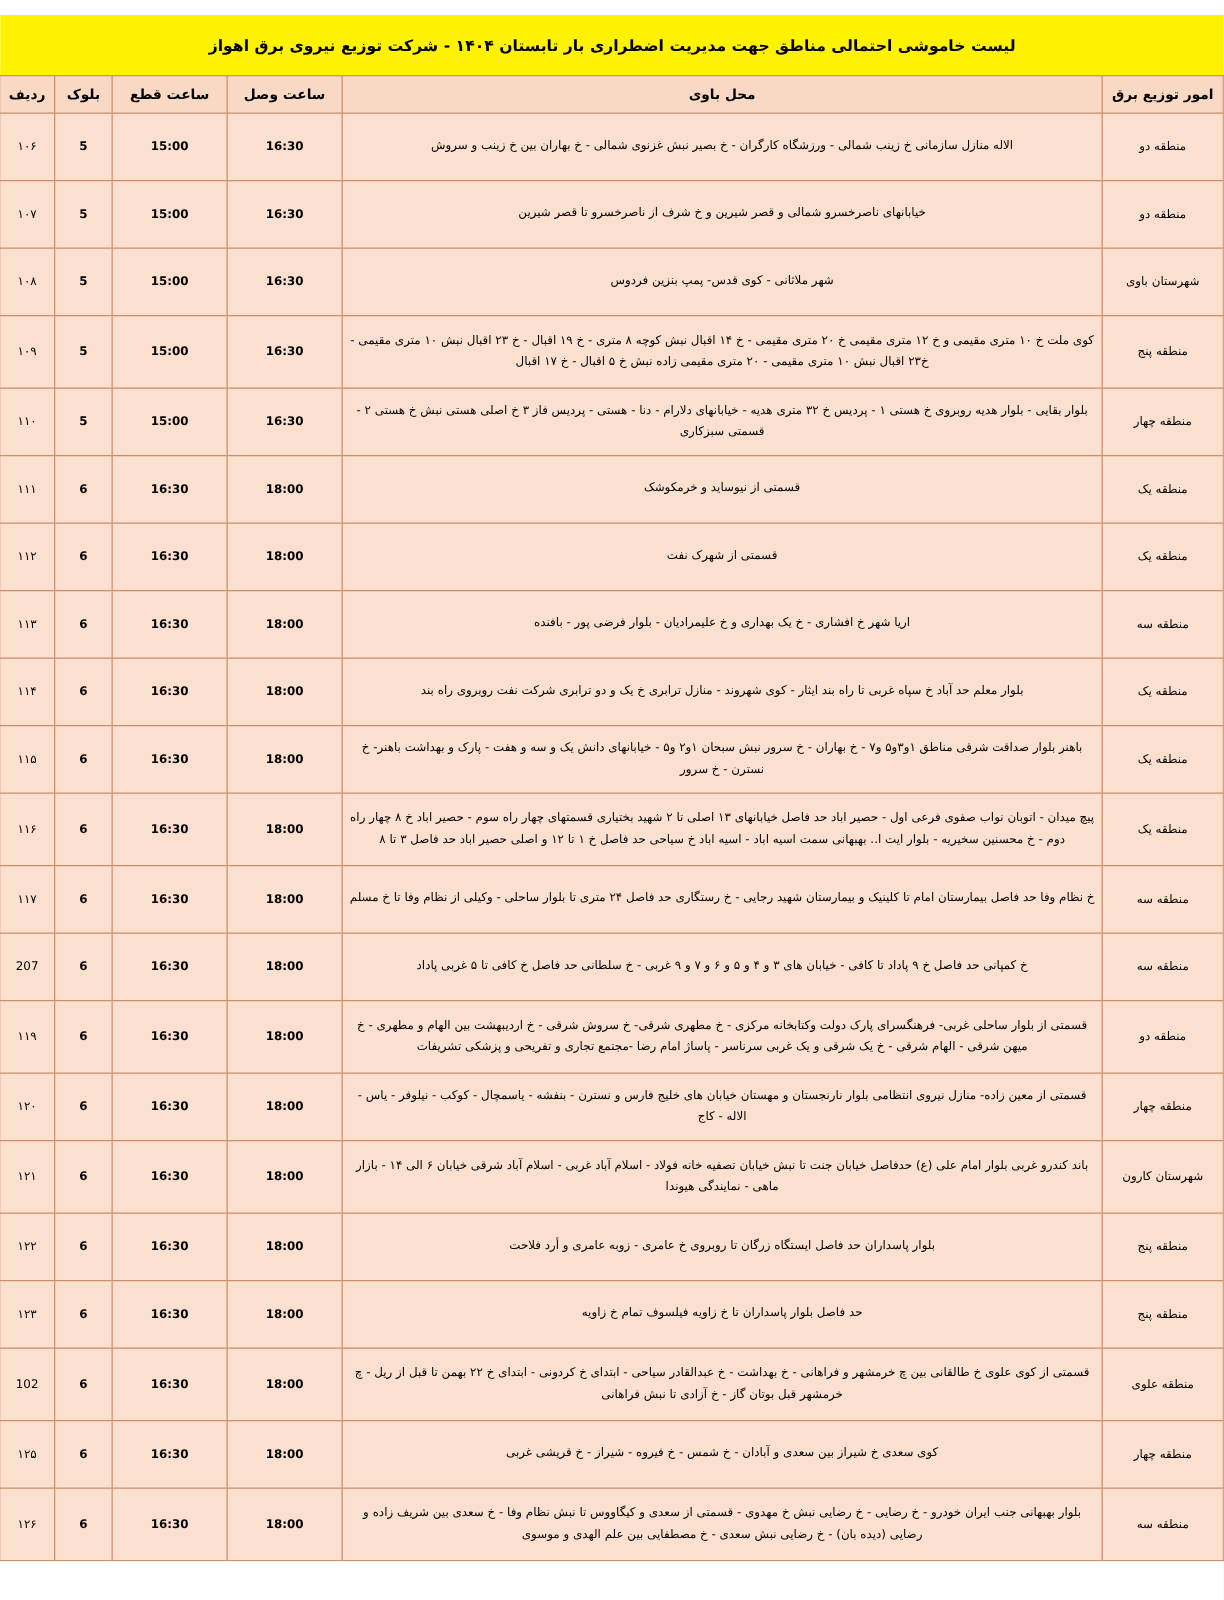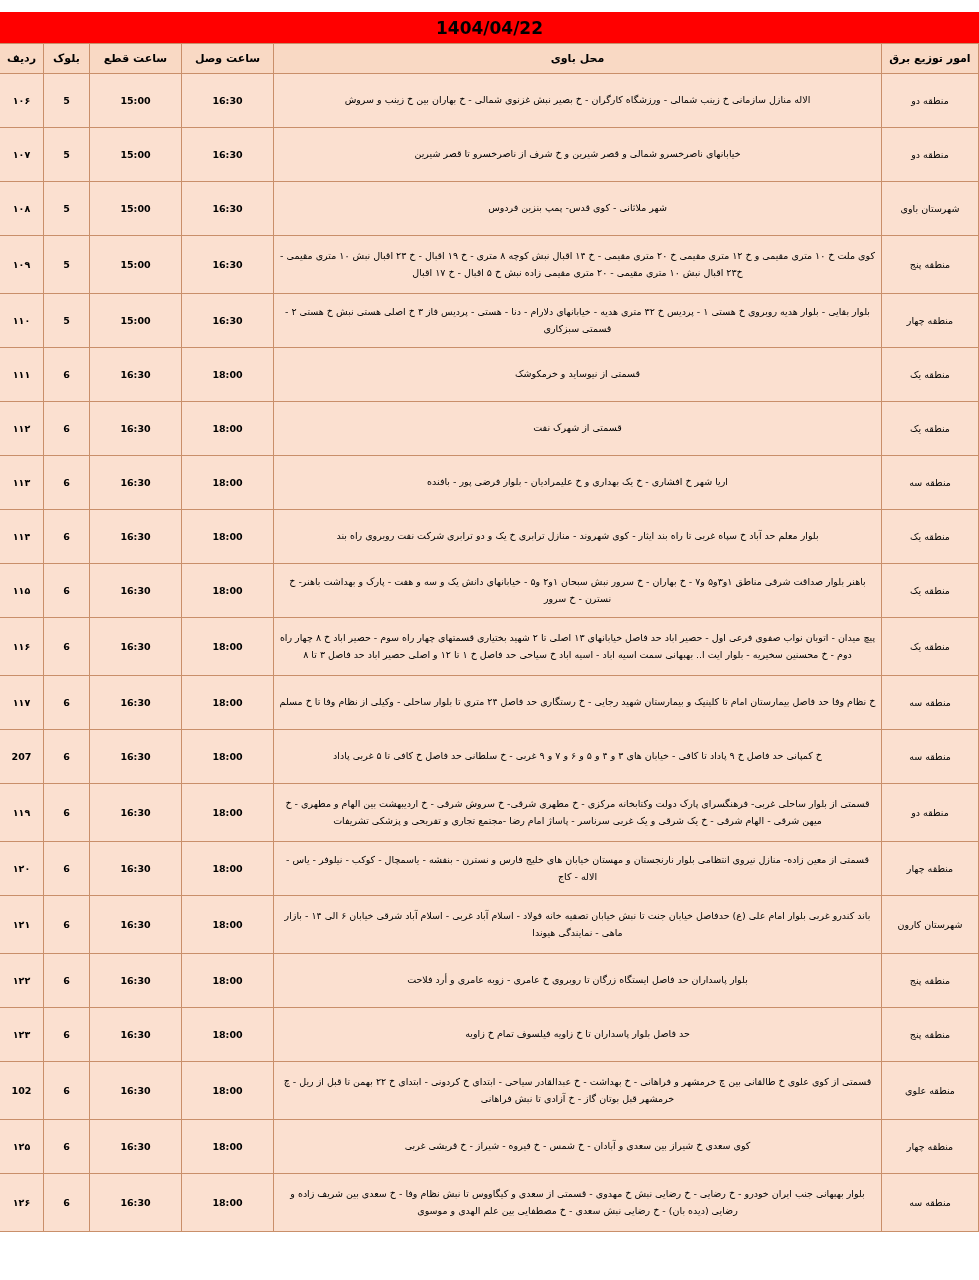--- a/index.html
+++ b/index.html
@@ -90,21 +90,21 @@
   
   col.c-radif   { width: 44px; }
   col.c-block   { width: 46px; }
   col.c-ghat    { width: 92px; }
   col.c-vasl    { width: 92px; }
   col.c-mahal   { width: 608px; }
   col.c-omur    { width: 97px; }
 
   td.cell-radif {
     font-size: 11px;
-    font-weight: bold;
+    font-weight: normal;
   }
   td.cell-block {
     font-size: 12.5px;
     font-weight: bold;
   }
   td.cell-time {
     font-size: 13px;
     font-weight: bold;
     direction: ltr;
   }
@@ -119,24 +119,24 @@
   }
 
   tbody tr { height: 54px; }
   tbody tr.tall { height: 58px; }
 </style>
 </head>
 <body>
 
 <div class="page">
 
-
-  <div class="date-banner">
-    <div class="date-text">1404/04/22</div>
+  <div class="title-banner">
+    <div class="title-text">لیست خاموشی احتمالی مناطق جهت مدیریت اضطراری بار تابستان ۱۴۰۴ - شرکت توزیع نیروی برق اهواز</div>
   </div>
+
 
   <table class="schedule">
     <colgroup>
       <col class="c-omur">
       <col class="c-mahal">
       <col class="c-vasl">
       <col class="c-ghat">
       <col class="c-block">
       <col class="c-radif">
     </colgroup>

